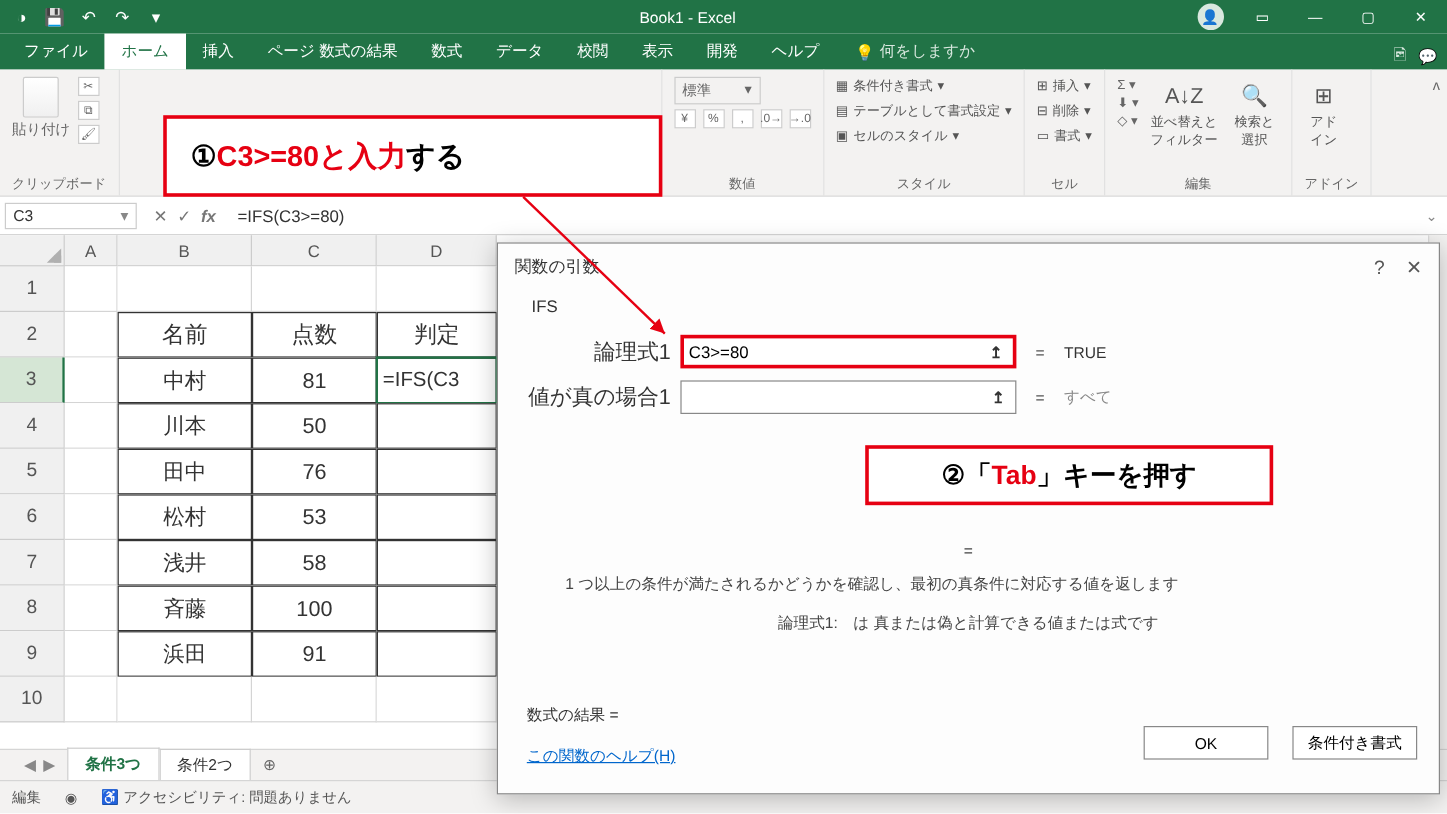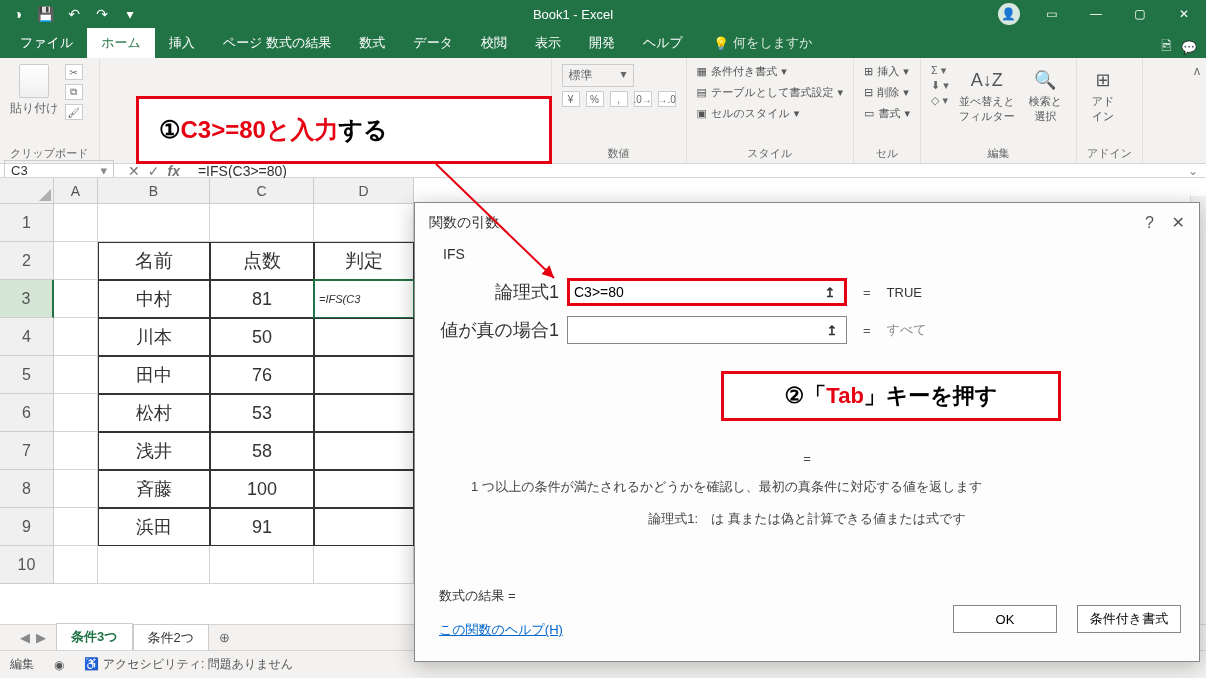--- a/index.html
+++ b/index.html
@@ -32,39 +32,39 @@
   .mini { width:18px; height:16px; border:1px solid #ccc; background:#fff; cursor:pointer; display:flex;align-items:center;justify-content:center;font-size:10px;}
   .grp-stack { display:flex; gap:6px; align-items:center; flex-wrap:wrap; }
   .ann-box { border:3px solid #e60012; background:#fff; padding:12px 20px; font-weight:bold; font-size:24px; color:#000; position:absolute; }
   .ann-box .red { color:#e60012; }
   .rib-right-group { display:flex; flex-direction:column; gap:4px; font-size:11px; color:#555; }
   .rib-right-group div{ display:flex; align-items:center; gap:4px; cursor:pointer;}
   .btn-col { display:flex; flex-direction:column; align-items:center; gap:2px; cursor:pointer; font-size:11px; color:#555; padding:4px;}
   .btn-col .ico{ width:24px;height:24px; display:flex;align-items:center;justify-content:center;font-size:18px;color:#555;}
 
   
-  .formula-bar { height: 14px; border-bottom:1px solid #d5d5d5; display:flex; align-items:center; background:#fff;}
+  .formula-bar { height: 32px; border-bottom:1px solid #d5d5d5; display:flex; align-items:center; background:#fff;}
   .name-box { width:110px; height:22px; border:1px solid #ccc; margin:0 4px; padding:0 6px; font-size:13px; display:flex; align-items:center; justify-content:space-between;}
   .fb-btns { display:flex; gap:8px; padding:0 10px; color:#777; font-size:14px;}
   .fx { font-style:italic; font-weight:bold; }
   .formula-input { flex:1; padding:0 8px; font-size:14px; height:22px; display:flex;align-items:center;}
 
   
   .grid-area { position:relative; height: 430px; display:flex; }
   .colheads { display:flex; }
   .corner { width:54px; height:26px; background:#f0f0f0; border-right:1px solid #ccc; border-bottom:1px solid #ccc; position:relative;}
   .corner::after{content:'';position:absolute;right:2px;bottom:2px;border:6px solid transparent;border-right-color:#b0b0b0;border-bottom-color:#b0b0b0;}
   .ch { height:26px; background:#f0f0f0; border-right:1px solid #ccc; border-bottom:1px solid #ccc; display:flex;align-items:center;justify-content:center; font-size:14px; color:#555; cursor:pointer;}
   .rh { width:54px; background:#f0f0f0; border-right:1px solid #ccc; border-bottom:1px solid #ccc; display:flex;align-items:center;justify-content:center; font-size:16px; color:#555; cursor:pointer;}
   .rh.active{ background:#d5e6d5; border-right:2px solid #217346;}
   .row { display:flex; }
   .cell { height:38px; border-right:1px solid #d4d4d4; border-bottom:1px solid #d4d4d4; display:flex; align-items:center; justify-content:center; font-size:18px; background:#fff; overflow:hidden; white-space:nowrap;}
   .cell.hdr { background:#fff; border:1px solid #333; font-size:19px;}
   .cell.data { border:1px solid #333;}
-  .cell.active { outline:2px solid #217346; outline-offset:-1px; justify-content:flex-start; padding-left:4px; font-size:11px;font-style:italic;}
+  .cell.active { outline:2px solid #217346; outline-offset:-1px; justify-content:flex-start; padding-left:4px; font-size:17px;}
   .wA{width:44px;} .wB{width:112px;} .wC{width:104px;} .wD{width:100px;}
 
   
   .sheet-tabs { position:absolute; bottom:28px; left:0; right:0; height:26px; background:#f3f2f1; border-top:1px solid #d5d5d5; display:flex; align-items:center; padding-left:20px; font-size:13px;}
   .sheet-tabs .nav { display:flex; gap:6px; color:#888; padding-right:10px;}
   .sheet-tabs .stab { padding:4px 14px; border:1px solid #ccc; background:#fff; cursor:pointer; border-bottom:none;}
   .sheet-tabs .stab.active { border-bottom:3px solid #217346; color:#217346; font-weight:bold;}
   .sheet-tabs .plus { padding:4px 10px; cursor:pointer; color:#666;}
 
   

